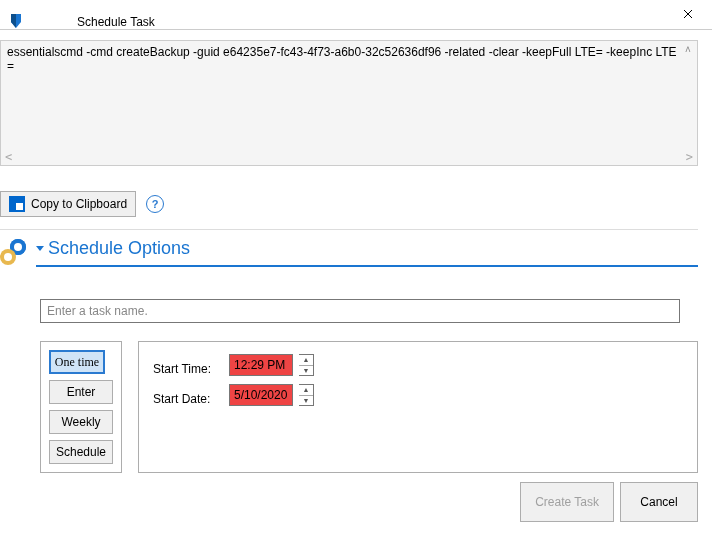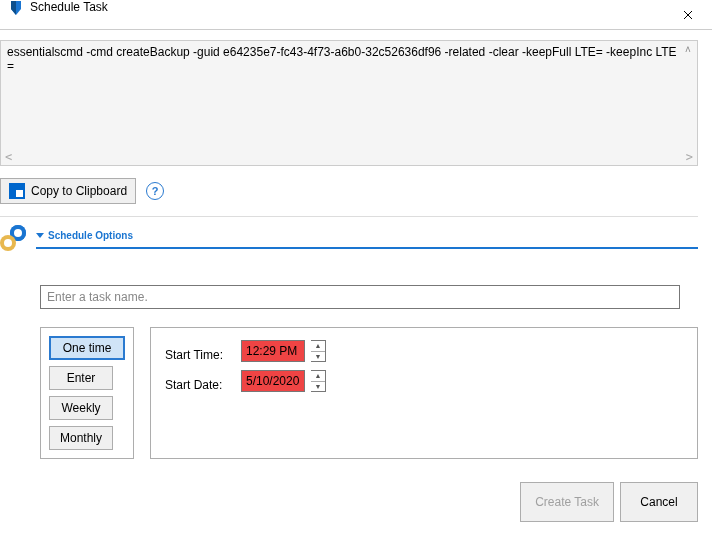--- a/index.html
+++ b/index.html
@@ -1,60 +1,60 @@
 <!DOCTYPE html>
 <html><head>
 <meta charset="utf-8">
 <style>
   * { box-sizing: border-box; font-family: "Segoe UI", Tahoma, sans-serif; font-size: 12px; }
   html, body { margin: 0; padding: 0; }
   body { width: 712px; height: 534px; background: #fff; color: #000; }
 
-  .titlebar { display: flex; align-items: flex-start; height: 30px; padding: 0 8px; border-bottom: 1px solid #ccc; }
+  .titlebar { display: flex; align-items: flex-end; height: 30px; padding: 0 8px; border-bottom: 1px solid #ccc; gap: 47px; }
   .titlebar .app-icon { width: 16px; height: 16px; margin-right: 6px; display:flex; align-items:center; justify-content:center; }
   .titlebar .title { flex: 1; font-size: 12px; }
   .titlebar .close { width: 32px; height: 30px; display:flex; align-items:center; justify-content:center; cursor:pointer; }
   .titlebar .close svg { width:10px; height:10px; }
 
   .content { padding: 10px 14px 10px 0; }
 
   .cmdbox { border: 1px solid #ccc; background: #f5f5f5; height: 126px; position: relative; display:flex; flex-direction:column; }
   .cmdtext { flex:1; padding: 4px 18px 4px 6px; font-size: 12px; color: #000; overflow: hidden; white-space: normal; word-break: break-all; }
   .up-arrow { position:absolute; top:2px; right:2px; width:14px; height:14px; text-align:center; font-size:10px; color:#888; line-height:14px; }
   .hscroll { height:16px; display:flex; align-items:center; justify-content:space-between; padding:0 4px; color:#aaa; font-size:10px; }
   .hscroll span { font-family: monospace; }
 
-  .copyrow { margin-top: 12px; display:flex; align-items:center; gap:10px; }
+  .copyrow { margin-top: 25px; display:flex; align-items:center; gap:10px; }
   .copy-btn { display:flex; align-items:center; gap:6px; height:26px; padding:0 8px; border:1px solid #adadad; background:#f0f0f0; cursor:pointer; }
   .copy-btn .ci { width:16px; height:16px; background:#0066cc; position:relative; }
   .copy-btn .ci::after { content:""; position:absolute; right:1px; bottom:1px; width:7px; height:7px; background:#fff; border:1px solid #0066cc; }
   .help-btn { width:18px; height:18px; border-radius:50%; border:1px solid #2a7ad0; color:#2a7ad0; display:flex; align-items:center; justify-content:center; font-weight:bold; font-size:11px; cursor:pointer; }
 
   .sep { height:1px; background:#ddd; margin:12px 0 8px 0; }
 
   .sched-header { display:flex; align-items:center; gap:8px; }
   .gears { width:28px; height:28px; position:relative; }
   .gear { position:absolute; border-radius:50%; }
   .gear.blue { width:16px; height:16px; background:#1a75d1; top:0; left:10px; box-shadow: 0 0 0 2px #1a75d1 inset; }
   .gear.blue::after{content:"";position:absolute;top:4px;left:4px;width:8px;height:8px;background:#fff;border-radius:50%;}
   .gear.yellow { width:16px; height:16px; background:#e8b84f; top:10px; left:0; }
   .gear.yellow::after{content:"";position:absolute;top:4px;left:4px;width:8px;height:8px;background:#fff;border-radius:50%;}
   .sched-title-wrap { flex:1; border-bottom:2px solid #1a75d1; padding-bottom:6px; display:flex; align-items:center; gap:4px; }
   .caret { width:0; height:0; border-left:4px solid transparent; border-right:4px solid transparent; border-top:5px solid #1a75d1; }
-  .sched-title { color:#1a75d1; font-weight:bold; font-size:10px; }
+  .sched-title { color:#1a75d1; font-weight:normal; font-size:18px; }
 
   .sched-body { margin-left:40px; margin-top:32px; }
 
   .taskname { width:640px; height:24px; border:1px solid #777; padding:0 6px; color:#888; font-style:normal; }
   .taskname::placeholder { color:#888; }
 
   .panel-row { display:flex; gap:16px; margin-top:18px; }
   .left-panel { border:1px solid #adadad; padding:8px; display:flex; flex-direction:column; gap:6px; }
   .freq-btn { width:64px; height:24px; border:1px solid #adadad; background:#f0f0f0; cursor:pointer; text-align:center; display:flex; align-items:center; justify-content:center; }
-  .freq-btn.selected { background:#d0e4f7; border:2px solid #2a7ad0; width:76px; height:24px; }
+  .freq-btn.selected { background:#d0e4f7; border:2px solid #2a7ad0; width:56px; height:24px;font-family:Liberation Serif, serif; }
 
   .right-panel { border:1px solid #adadad; padding:12px 14px; flex:1; }
   .frow { display:flex; align-items:flex-end; gap:6px; margin-bottom:8px; }
   .flabel { width:70px; text-align:left; }
   .finput { width:64px; height:22px; border:1px solid #777; padding:0 4px; display:flex; align-items:center; background:#ef4444; }
   .spin { width:15px; height:22px; border:1px solid #777; border-left:none; display:flex; flex-direction:column; }
   .spin div { flex:1; display:flex; align-items:center; justify-content:center; font-size:7px; color:#555; cursor:pointer; }
   .spin div:first-child { border-bottom:1px solid #aaa; }
 
   .footer { position:absolute; bottom:12px; right:14px; display:flex; gap:6px; }
@@ -112,21 +112,21 @@
   </div>
 
   <div class="sched-body">
     <input class="taskname" type="text" placeholder="Enter a task name." style="">
 
     <div class="panel-row">
       <div class="left-panel">
         <div class="freq-btn selected">One time</div>
         <div class="freq-btn">Enter</div>
         <div class="freq-btn">Weekly</div>
-        <div class="freq-btn">Monthly</div>
+        <div class="freq-btn">Schedule</div>
       </div>
       <div class="right-panel">
         <div class="frow">
           <span class="flabel">Start Time:</span>
           <span class="finput">12:29 PM</span>
           <span class="spin">
               <div>▲</div>
               <div>▼</div>
             </span>
         </div>

